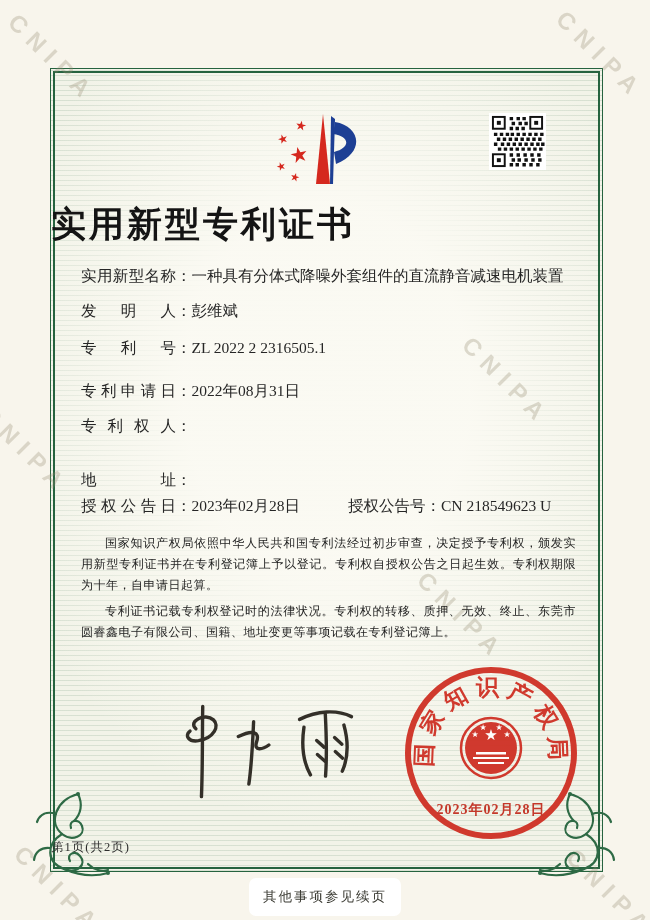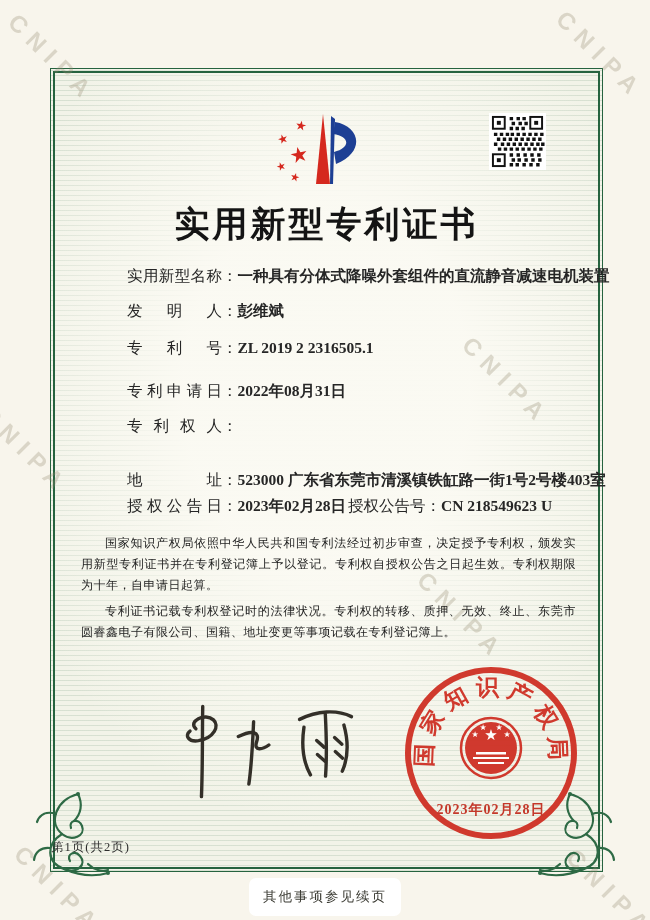--- a/index.html
+++ b/index.html
@@ -19,26 +19,26 @@
   .panel{position:absolute;z-index:1;left:50px;top:68px;width:551px;height:802px;
     background:
       radial-gradient(ellipse 62% 55% at 50% 40%, rgba(251,250,243,0.96) 42%, rgba(251,250,243,0) 100%),
       repeating-linear-gradient(0deg, rgba(110,150,120,0.20) 0 1px, rgba(0,0,0,0) 1px 5px),
       #f2f3e8;
     border:1px solid #26633f;}
   .panel::before{content:"";position:absolute;inset:2px;border:2px solid #26633f;pointer-events:none;}
   .certno{position:absolute;left:30px;top:36px;font-size:15px;color:#2b2b2b;letter-spacing:1px;}
   .logo{position:absolute;left:222px;top:42px;}
   .qr{position:absolute;left:438px;top:44px;}
-  .title{position:absolute;left:0;top:132px;width:100%;text-align:center;
+  .title{position:absolute;left:0;top:132px;width:100%;
          font-size:35px;font-weight:700;letter-spacing:3px;color:#141414;}
   .row{position:absolute;left:30px;width:495px;font-size:15.5px;color:#262626;display:flex;line-height:20px;}
-  .row .lab{width:95px;flex:none;display:inline-block;text-align:justify;text-align-last:justify;margin-left:46px;}
+  .row .lab{width:95px;flex:none;display:inline-block;text-align:justify;text-align-last:justify;}
   .row .col{flex:none;}
-  .row .val{white-space:nowrap;font-weight:bold;}
+  .row .val{white-space:nowrap;}
   .r1{top:197px}.r2{top:232px}.r3{top:269px}.r4{top:312px}.r5{top:347px}.r6{top:401px}.r7{top:427px}
   .grant2{position:absolute;left:267px;top:0;display:flex;}
   .grant2 .lab2{flex:none;}
   .paras{position:absolute;left:30px;top:464px;width:495px;font-size:12px;line-height:21px;
          color:#1e1e1e;text-align:justify;letter-spacing:0.5px;}
   .paras p{margin:0 0 5px 0;text-indent:2em;}
   .officials{position:absolute;left:36px;top:667px;font-family:"Liberation Sans","DejaVu Sans",sans-serif;
              font-size:17px;font-weight:600;color:#2b2b2b;letter-spacing:4px;}
   .officials .name{display:block;margin-top:14px;}
   .sig{position:absolute;left:118px;top:622px;}
@@ -116,35 +116,34 @@
       <span class="val">一种具有分体式降噪外套组件的直流静音减速电机装置</span>
     </div>
     <div class="row r2">
       <span class="lab">发明人</span>
       <span class="col">：</span>
       <span class="val">彭维斌</span>
     </div>
     <div class="row r3">
       <span class="lab">专利号</span>
       <span class="col">：</span>
-      <span class="val">ZL 2019 2 2316505.1</span>
+      <span class="val">ZL 2022 2 2316505.1</span>
     </div>
     <div class="row r4">
       <span class="lab">专利申请日</span>
       <span class="col">：</span>
       <span class="val">2022年08月31日</span>
     </div>
     <div class="row r5">
       <span class="lab">专利权人</span>
       <span class="col">：</span>
     </div>
     <div class="row r6">
       <span class="lab">地址</span>
       <span class="col">：</span>
-      <span class="val">523000 广东省东莞市清溪镇铁缸路一街1号2号楼403室</span>
     </div>
     <div class="row r7">
       <span class="lab">授权公告日</span>
       <span class="col">：</span>
       <span class="val">2023年02月28日</span>
       <span class="grant2">
         <span class="lab2">授权公告号</span>
         <span class="col">：</span>
         <span class="val">CN 218549623 U</span>
       </span>

